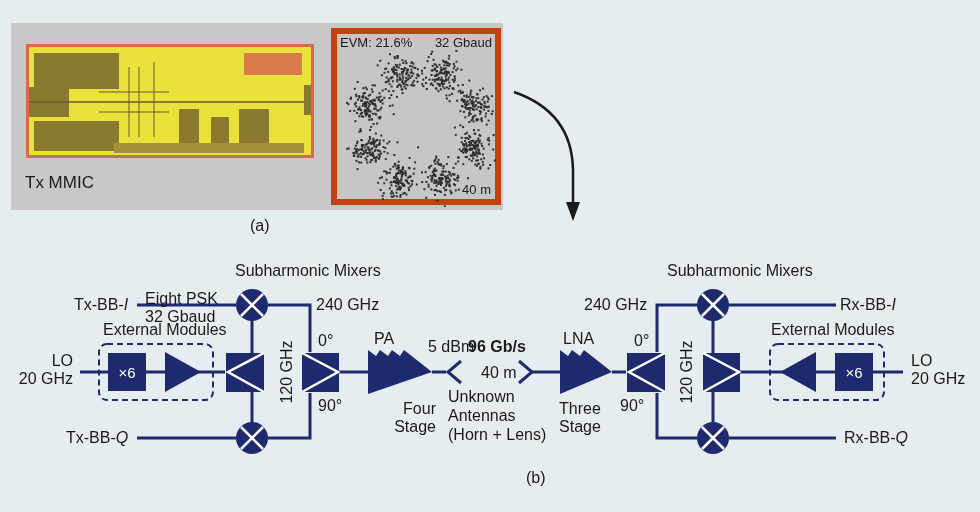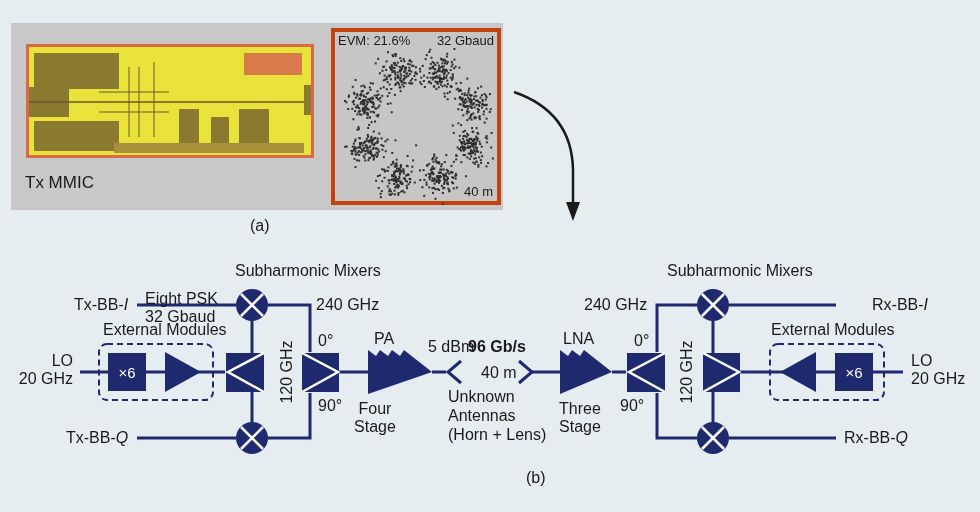--- a/index.html
+++ b/index.html
@@ -2,21 +2,21 @@
 <html><head>
 <meta charset="utf-8">
 <style>
   html, body { margin: 0; padding: 0; }
   body { width: 980px; height: 512px; background: #e6edf0; position: relative; overflow: hidden;
          font-family: "Liberation Sans", sans-serif; color: #1a1a1a; }
   .panel-a { position: absolute; left: 11px; top: 23px; width: 492px; height: 187px; background: #c8c8c8; }
   .chip { position: absolute; left: 15px; top: 21px; width: 288px; height: 114px; background: #e8e23a;
           border: 3px solid #d86a4a; box-sizing: border-box; overflow: hidden; }
   .constellation { position: absolute; left: 320px; top: 5px; width: 170px; height: 177px; background: #c6c6c6;
-                   border: 4px solid #c2410c; box-sizing: border-box; }
+                   border: 6px solid #c2410c; box-sizing: border-box; }
   .label { position: absolute; white-space: nowrap; font-size: 16px; }
   svg text { font-family: "Liberation Sans", sans-serif; }
 </style>
 </head>
 <body>
 
 <div class="panel-a">
   <div class="chip">
     <svg width="282" height="108">
       <rect x="5" y="6" width="85" height="36" fill="#8a7a30"></rect>
@@ -1171,21 +1171,21 @@
 <div class="label" style="left:66px; top:429px;"><span>Tx-BB-</span><i>Q</i></div>
 <div class="label" style="left:103px; top:321px;">External Modules</div>
 <div class="label" style="left:17px; top:352px; text-align:right; width:56px;">
   <div>LO</div>
   <div>20 GHz</div>
 </div>
 <div class="label" style="left:316px; top:296px;">240 GHz</div>
 <div class="label" style="left:318px; top:332px;">0°</div>
 <div class="label" style="left:318px; top:397px;">90°</div>
 <div class="label" style="left:374px; top:330px;">PA</div>
-<div class="label" style="left:353px; top:400px; text-align:center; width:44px;">
+<div class="label" style="left:392px; top:400px; text-align:right; width:44px;">
   <div>Four</div>
   <div>Stage</div>
 </div>
 <div class="label" style="left:428px; top:338px;">5 dBm</div>
 
 <div class="label" style="left:468px; top:338px; font-weight:bold;">96 Gb/s</div>
 <div class="label" style="left:481px; top:364px;">40 m</div>
 <div class="label" style="left:448px; top:387px; text-align:left; width:100px; line-height:19px;">
   <div>Unknown</div>
   <div>Antennas</div>
@@ -1194,21 +1194,21 @@
 
 <div class="label" style="left:563px; top:330px;text-align:right;">LNA</div>
 <div class="label" style="left:556px; top:400px; text-align:center; width:48px;">
   <div>Three</div>
   <div>Stage</div>
 </div>
 <div class="label" style="left:634px; top:332px;">0°</div>
 <div class="label" style="left:620px; top:397px;">90°</div>
 <div class="label" style="left:584px; top:296px;">240 GHz</div>
 <div class="label" style="left:667px; top:262px;">Subharmonic Mixers</div>
-<div class="label" style="left:872px; top:296px;text-align:right;"><span>Rx-BB-</span><i>I</i></div>
+<div class="label" style="left:840px; top:296px;text-align:right;"><span>Rx-BB-</span><i>I</i></div>
 <div class="label" style="left:844px; top:429px;"><span>Rx-BB-</span><i>Q</i></div>
 <div class="label" style="left:771px; top:321px;">External Modules</div>
 <div class="label" style="left:911px; top:352px;">
   <div>LO</div>
   <div>20 GHz</div>
 </div>
 
 <div class="label" style="left:526px; top:469px;">(b)</div>
 
 </body></html>

